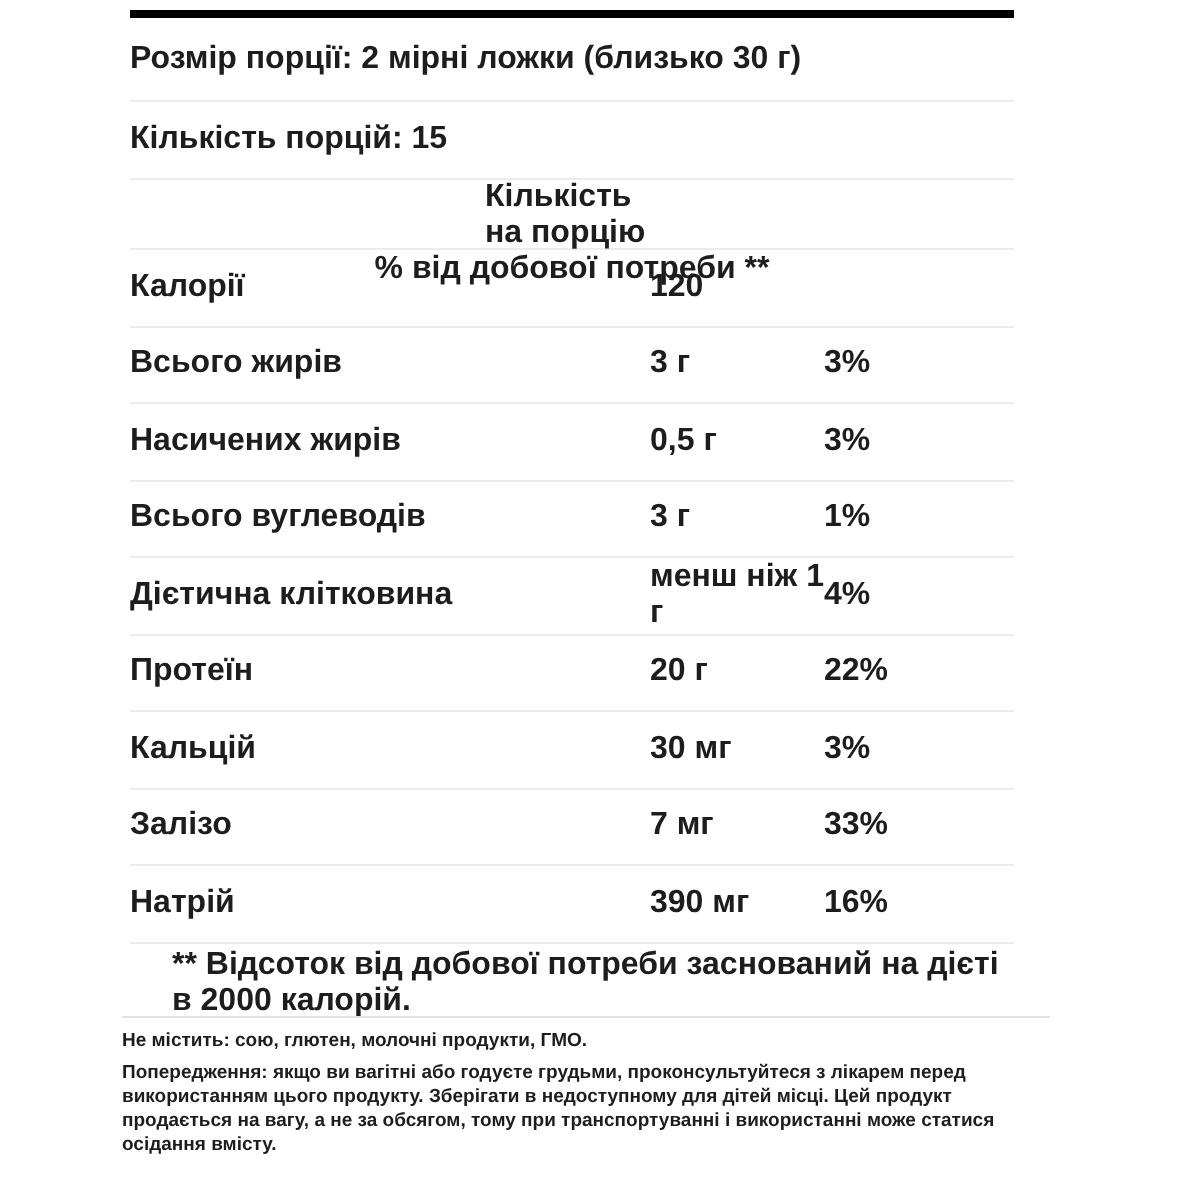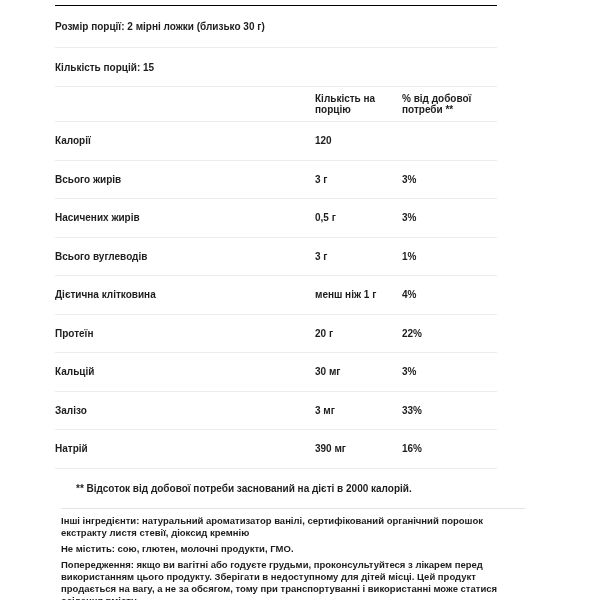--- a/index.html
+++ b/index.html
@@ -10,33 +10,33 @@
     font-family: "Liberation Sans", sans-serif;
     font-weight: 700;
     color: #1d1d1d;
     position: relative;
     overflow: hidden;
   }
 
   
   .panel {
     position: absolute;
-    left: 55px; top: 5px;
+    left: 65px; top: 5px;
     width: 442px;
-    border-top: 1px solid #000000;
-    font-size: 10px;
+    border-top: 4px solid #000000;
+    font-size: 16px;
   }
   .t-row {
     display: flex;
     align-items: center;
     border-bottom: 1px solid #ececec;
   }
   .t-row-serving  { height: 42px; }
   .t-row-servings { height: 39px; align-items: center; }
-  .t-row-header   { height: 35px; }
+  .t-row-header   { height: 35px; flex-direction: column; }
   .t-data         { height: 38.5px; }
   .t-row-footnote { height: 40.5px; border-bottom: none; margin-left: 21px; }
   .cell { flex: 0 0 auto; }
   .cell.label  { width: 260px; padding-right: 8px; }
   .cell.amount { width: 87px; }
   .cell.dv     { flex: 1 1 auto; }
   .full { width: 100%; }
 
   
   .details {
@@ -107,34 +107,33 @@
   </div>
 
   <div class="t-row t-data">
     <div class="cell label">Кальцій</div>
     <div class="cell amount">30 мг</div>
     <div class="cell dv">3%</div>
   </div>
 
   <div class="t-row t-data">
     <div class="cell label">Залізо</div>
-    <div class="cell amount">3 мг</div>
+    <div class="cell amount">7 мг</div>
     <div class="cell dv">33%</div>
   </div>
 
   <div class="t-row t-data">
     <div class="cell label">Натрій</div>
     <div class="cell amount">390 мг</div>
     <div class="cell dv">16%</div>
   </div>
 </div>
 
   <div class="t-row t-row-footnote">
     <div class="cell full">** Відсоток від добової потреби заснований на дієті в 2000 калорій.</div>
   </div>
 
 </div>
 
 <div class="details">
-  <p>Інші інгредієнти: натуральний ароматизатор ванілі, сертифікований органічний порошок екстракту листя стевії, діоксид кремнію</p>
   <p>Не містить: сою, глютен, молочні продукти, ГМО.</p>
   <p>Попередження: якщо ви вагітні або годуєте грудьми, проконсультуйтеся з лікарем перед використанням цього продукту. Зберігати в недоступному для дітей місці. Цей продукт продається на вагу, а не за обсягом, тому при транспортуванні і використанні може статися осідання вмісту.</p>
 </div>
 
 </body></html>

